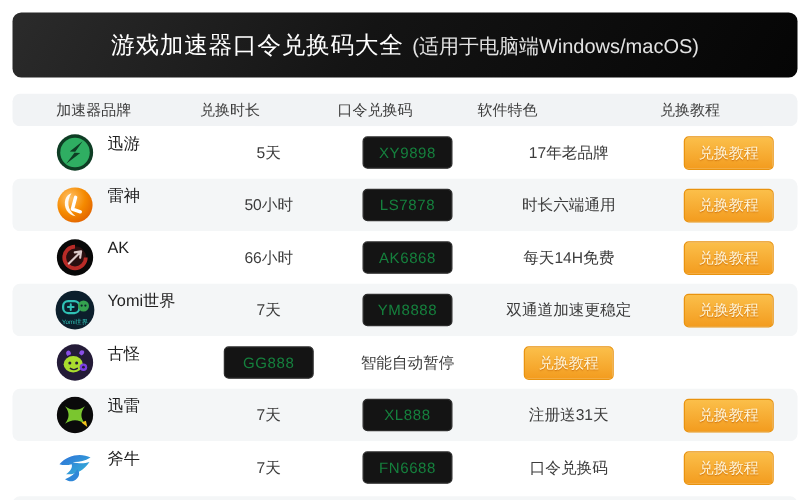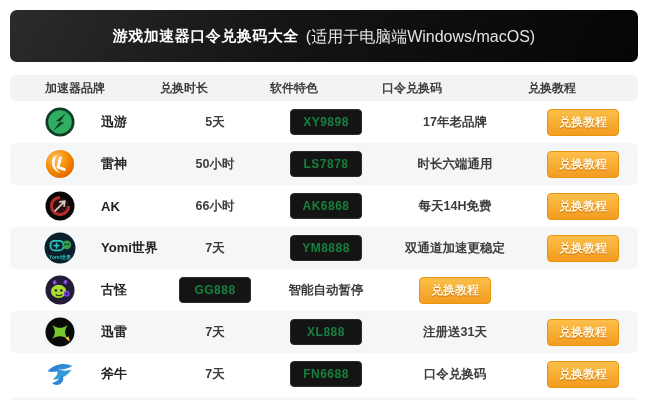--- a/index.html
+++ b/index.html
@@ -11,41 +11,40 @@
   }
   .page { padding:10px; box-sizing:border-box; }
 
   
   .banner {
     height:52px; border-radius:7px;
     background:linear-gradient(120deg,#2b2b2b 0%,#141414 45%,#050505 100%);
     display:flex; align-items:center; justify-content:center;
     gap:7px; color:#fff;
   }
-  .banner-title { font-size:15px; font-weight:bold; letter-spacing:.5px; }
+  .banner-title { font-size:19px; font-weight:normal; letter-spacing:.5px; }
   .banner-sub { font-size:16px; color:#e3e3e3; padding-top:2px; }
 
   
   .grid-row {
     display:grid;
     grid-template-columns:150px 110px 112px 146px 1fr;
     align-items:center;
-    font-weight:bold;
   }
   .thead {
     margin-top:13px; height:26px; border-radius:6px;
     background:#f1f3f5; color:#3d3d3d; font-size:12px;
   }
   .th { }
   .th.first { text-align:left; padding-left:35px; }
 
   .row { height:42px; border-radius:6px; background:#ffffff; font-size:12.5px; color:#3c3c3c; }
   .row.alt { background:#f4f6f7; }
   .cell { text-align:center; }
-  .brand-cell { display:flex; align-items:center; gap:25px; padding-left:34px; }
+  .brand-cell { display:flex; gap:10px; padding-left:34px; }
   .brand-logo { width:32px; height:32px; display:flex; align-items:center; justify-content:center; flex:0 0 32px; }
   .brand-logo svg { display:block; }
   .brand-name { font-size:13px; color:#222; }
 
   .code-badge {
     display:inline-block; min-width:52px;
     background:#141414; color:#15803d;
     border:1px solid #2c2c2c; border-radius:4px;
     padding:5px 9px; font-size:12px; letter-spacing:.5px;
   }
@@ -68,22 +67,22 @@
 <div class="page">
 
   <div class="banner">
     <span class="banner-title">游戏加速器口令兑换码大全</span>
     <span class="banner-sub">(适用于电脑端Windows/macOS)</span>
   </div>
 
   <div class="grid-row thead">
     <div class="th first">加速器品牌</div>
     <div class="th">兑换时长</div>
+    <div class="th">口令兑换码</div>
     <div class="th">软件特色</div>
-    <div class="th">口令兑换码</div>
     <div class="th">兑换教程</div>
   </div>
 
   <div>
   <div class="grid-row row">
     <div class="brand-cell">
       <span class="brand-logo">
             <svg viewBox="0 0 32 32" width="30" height="30">
               <circle cx="16" cy="16" r="15.5" fill="#0e3d24"></circle>
               <circle cx="16" cy="16" r="12.6" fill="#2fae62"></circle>

